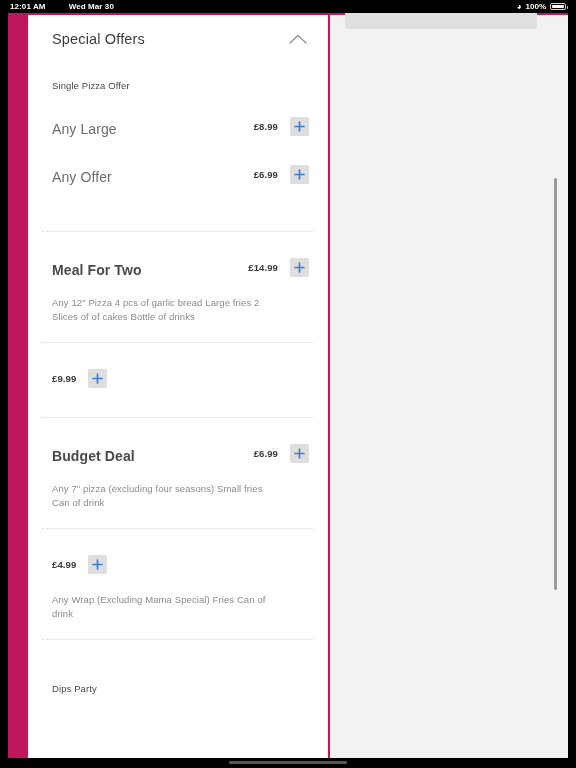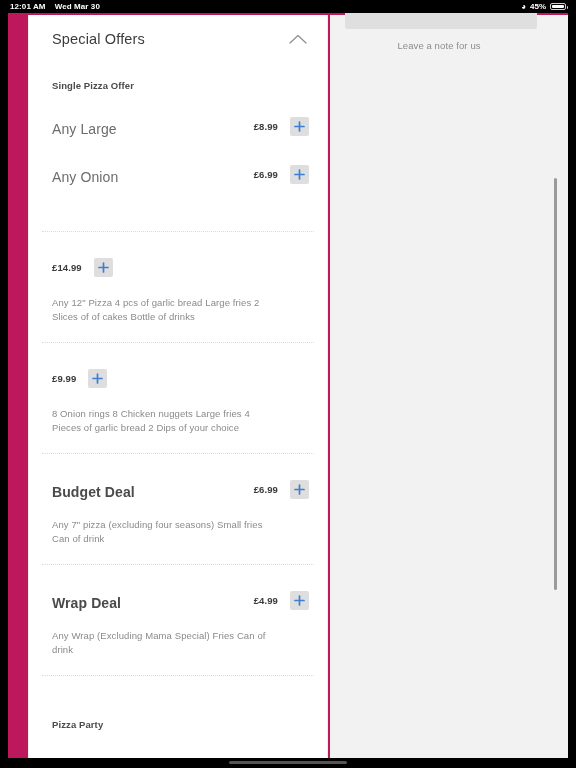--- a/index.html
+++ b/index.html
@@ -20,21 +20,21 @@
   
   #statusbar {
     position:absolute; left:0; top:0;
     width:576px; height:13px;
     background:#000;
     color:#fff;
     font-size:8px;
     display:flex; align-items:center;
     padding:0 10px;
   }
-  #sb-left { display:flex; align-items:center; gap:9px; font-weight:bold; letter-spacing:.1px;}
+  #sb-left { display:flex; align-items:center; gap:23px; font-weight:bold; letter-spacing:.1px;}
   #sb-right { margin-left:auto; display:flex; align-items:center; gap:4px; font-weight:bold;}
   .wifi-glyph { font-size:8px; line-height:1; }
   .batt {
     width:16px; height:7px;
     border:1px solid #cfcfcf; border-radius:2px;
     position:relative; display:inline-block;
   }
   .batt::after{
     content:""; position:absolute; right:-3px; top:2px;
     width:1.5px; height:3px; background:#cfcfcf; border-radius:0 1px 1px 0;
@@ -74,21 +74,21 @@
   #collapse-btn {
     margin-left:auto;
     width:22px; height:22px;
     display:flex; align-items:center; justify-content:center;
     cursor:pointer;
   }
 
   .section-label {
     padding:17px 23px 0 23px;
     font-size:9.5px;
-    font-weight:bold;
+    font-weight:normal;
     color:#4a4a4a;
     letter-spacing:.1px;
   }
 
   .item-row {
     display:flex;
     align-items:flex-start;
     padding:0 18px 0 23px;
     min-height:30px;
   }
@@ -185,21 +185,21 @@
 
 <div id="device">
 
   <div id="statusbar">
     <div id="sb-left">
       <span>12:01 AM</span>
       <span>Wed Mar 30</span>
     </div>
     <div id="sb-right">
       <span class="wifi-glyph">◕</span>
-      <span>45%</span>
+      <span>100%</span>
       <span class="batt">
           <i></i>
         </span>
     </div>
   </div>
 
   <div id="screen">
 
     <div id="offers-card">
 
@@ -219,90 +219,88 @@
             <div class="item-name">Any Large</div>
             <div class="item-price">£8.99</div>
             <div class="add-btn">
               <svg width="11" height="11" viewBox="0 0 11 11" aria-hidden="true">
                 <path d="M5.5 1 V10 M1 5.5 H10" stroke="#3e7fd4" stroke-width="1.7" stroke-linecap="round"></path>
               </svg>
             </div>
           </div>
           <div class="sp-md"></div>
           <div class="item-row">
-            <div class="item-name">Any Onion</div>
+            <div class="item-name">Any Offer</div>
             <div class="item-price">£6.99</div>
             <div class="add-btn">
               <svg width="11" height="11" viewBox="0 0 11 11" aria-hidden="true">
                 <path d="M5.5 1 V10 M1 5.5 H10" stroke="#3e7fd4" stroke-width="1.7" stroke-linecap="round"></path>
               </svg>
             </div>
           </div>
           <div class="sp-md"></div>
           <div class="sp-md"></div>
           <div class="divider"></div>
           <div class="sp-lg"></div>
           <div class="item-row">
+            <div class="item-name bold">Meal For Two</div>
             <div class="item-price">£14.99</div>
             <div class="add-btn">
               <svg width="11" height="11" viewBox="0 0 11 11" aria-hidden="true">
                 <path d="M5.5 1 V10 M1 5.5 H10" stroke="#3e7fd4" stroke-width="1.7" stroke-linecap="round"></path>
               </svg>
             </div>
           </div>
           <div class="item-desc">Any 12" Pizza 4 pcs of garlic bread Large fries 2 Slices of of cakes Bottle of drinks</div>
           <div class="sp-md"></div>
           <div class="divider"></div>
           <div class="sp-lg"></div>
           <div class="item-row">
             <div class="item-price">£9.99</div>
             <div class="add-btn">
               <svg width="11" height="11" viewBox="0 0 11 11" aria-hidden="true">
                 <path d="M5.5 1 V10 M1 5.5 H10" stroke="#3e7fd4" stroke-width="1.7" stroke-linecap="round"></path>
               </svg>
             </div>
           </div>
-          <div class="item-desc">8 Onion rings 8 Chicken nuggets Large fries 4 Pieces of garlic bread 2 Dips of your choice</div>
           <div class="sp-md"></div>
           <div class="divider"></div>
           <div class="sp-lg"></div>
           <div class="item-row">
             <div class="item-name bold">Budget Deal</div>
             <div class="item-price">£6.99</div>
             <div class="add-btn">
               <svg width="11" height="11" viewBox="0 0 11 11" aria-hidden="true">
                 <path d="M5.5 1 V10 M1 5.5 H10" stroke="#3e7fd4" stroke-width="1.7" stroke-linecap="round"></path>
               </svg>
             </div>
           </div>
           <div class="item-desc">Any 7" pizza (excluding four seasons) Small fries Can of drink</div>
           <div class="sp-md"></div>
           <div class="divider"></div>
           <div class="sp-lg"></div>
           <div class="item-row">
-            <div class="item-name bold">Wrap Deal</div>
             <div class="item-price">£4.99</div>
             <div class="add-btn">
               <svg width="11" height="11" viewBox="0 0 11 11" aria-hidden="true">
                 <path d="M5.5 1 V10 M1 5.5 H10" stroke="#3e7fd4" stroke-width="1.7" stroke-linecap="round"></path>
               </svg>
             </div>
           </div>
           <div class="item-desc">Any Wrap (Excluding Mama Special) Fries Can of drink</div>
           <div class="sp-md"></div>
           <div class="divider"></div>
           <div class="sp-lg"></div>
-          <div class="section-label">Pizza Party</div>
+          <div class="section-label">Dips Party</div>
         </div>
 
     </div>
 
     <div id="note-panel">
       <div id="note-input" title="Leave a note for us"></div>
-      <div id="note-placeholder">Leave a note for us</div>
     </div>
 
     <div id="page-scrollbar"></div>
 
   </div>
 
   <div id="home-indicator"></div>
 </div>
 
 </body></html>

